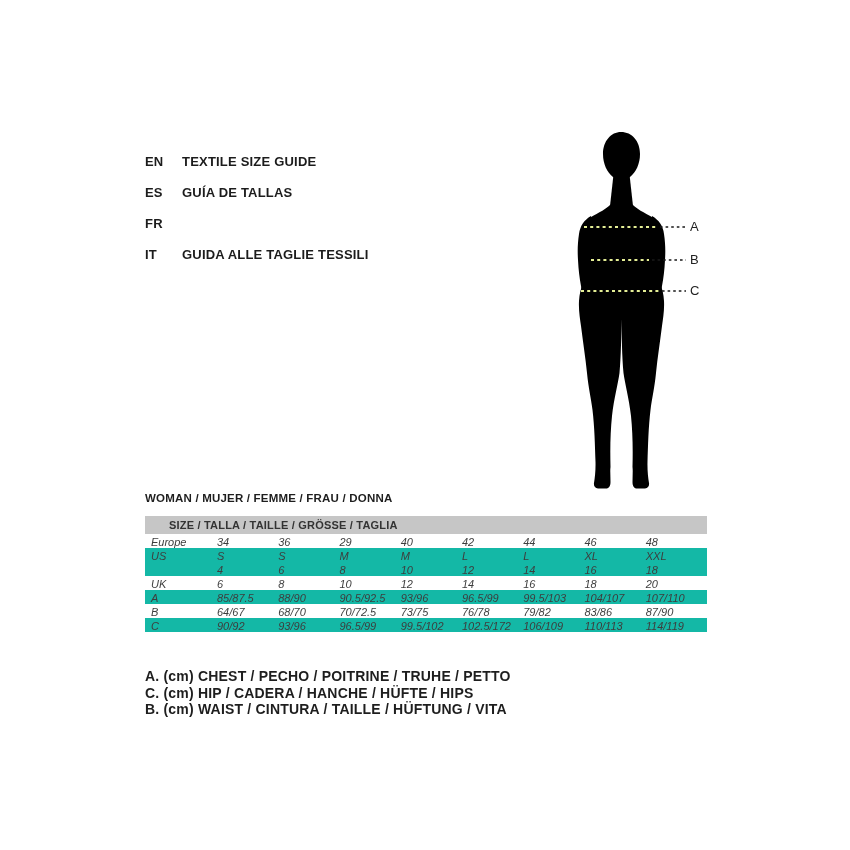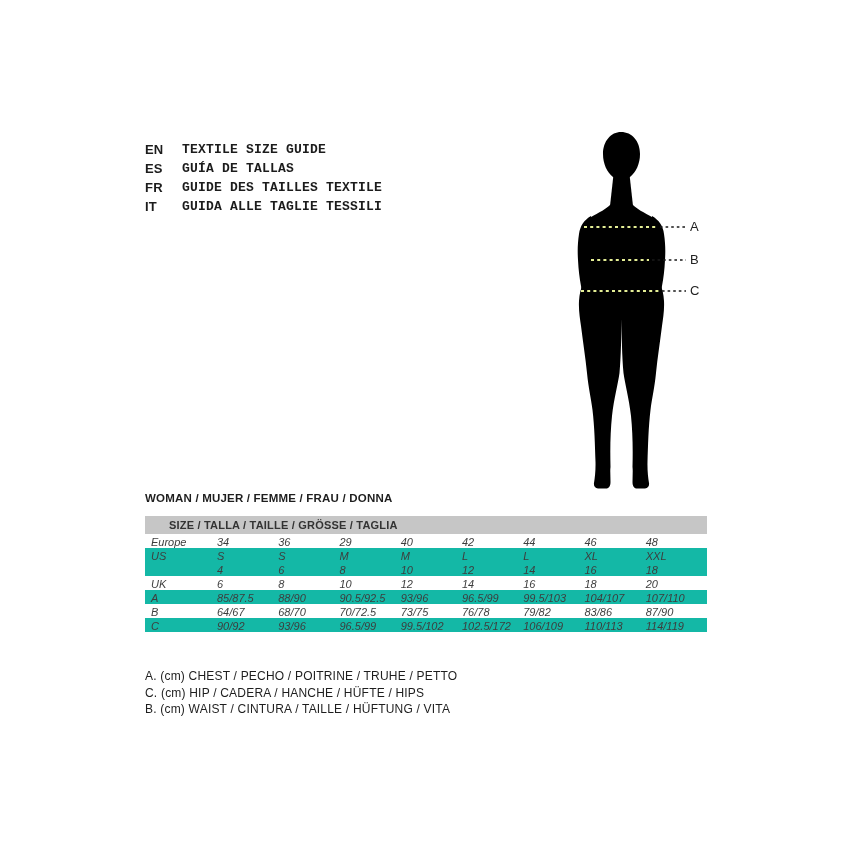--- a/index.html
+++ b/index.html
@@ -5,61 +5,60 @@
   html,body{margin:0;padding:0;}
   body{
     width:850px;height:850px;background:#ffffff;position:relative;
     font-family:"Liberation Sans","DejaVu Sans",sans-serif;
     -webkit-font-smoothing:antialiased;
   }
   .canvas{position:absolute;inset:0;background:#fff;}
 
   
   .lang-block{position:absolute;left:145px;top:140px;}
-  .lang-row{display:flex;line-height:19px;font-size:13px;font-weight:bold;color:#1c1c1c;letter-spacing:0.2px;}
+  .lang-row{display:flex;line-height:19px;font-size:13px;font-weight:bold;color:#1c1c1c;letter-spacing:0.2px;margin-top:12px;}
   .lang-code{width:37px;flex:0 0 37px;}
-  .lang-label{white-space:nowrap;font-family:Liberation Mono, monospace;}
+  .lang-label{white-space:nowrap;}
 
   
   .figure-wrap{position:absolute;left:560px;top:126px;width:160px;height:376px;}
   .figure-wrap svg{display:block;width:160px;height:376px;}
   .measure-label{font-family:"Liberation Sans","DejaVu Sans",sans-serif;font-size:13px;fill:#222222;}
 
   
   .gender-heading{position:absolute;left:145px;top:492px;font-size:11.5px;font-weight:bold;color:#1e1e1e;letter-spacing:0.2px;white-space:nowrap;}
 
   
   .size-table{position:absolute;left:145px;top:516px;width:562px;font-size:11px;color:#3d3d3d;}
   .thead{height:18px;line-height:18px;background:#c6c6c6;color:#333333;font-weight:bold;padding-left:24px;letter-spacing:0.2px;}
   .trow{display:flex;height:14px;line-height:16.7px;background:#ffffff;font-style:italic;}
   .trow.shaded{background:#14b8a6;}
   .tlabel{flex:0 0 66px;padding-left:6px;text-align:left;white-space:nowrap;}
   .tcell{flex:1 1 0;text-align:left;white-space:nowrap;}
 
   
   .notes{position:absolute;left:145px;top:668px;}
-  .note-line{font-size:12px;font-weight:normal;color:#1e1e1e;line-height:16.5px;letter-spacing:0.2px;white-space:nowrap;}
+  .note-line{font-size:14px;font-weight:bold;color:#1e1e1e;line-height:16.5px;letter-spacing:0.2px;white-space:nowrap;}
 </style>
 </head>
 <body>
 
 <div class="canvas">
 
   <div class="lang-block">
     <div class="lang-row">
       <span class="lang-code">EN</span>
       <span class="lang-label">TEXTILE SIZE GUIDE</span>
     </div>
     <div class="lang-row">
       <span class="lang-code">ES</span>
       <span class="lang-label">GUÍA DE TALLAS</span>
     </div>
     <div class="lang-row">
       <span class="lang-code">FR</span>
-      <span class="lang-label">GUIDE DES TAILLES TEXTILE</span>
     </div>
     <div class="lang-row">
       <span class="lang-code">IT</span>
       <span class="lang-label">GUIDA ALLE TAGLIE TESSILI</span>
     </div>
   </div>
 
   <div class="figure-wrap">
     <svg viewBox="0 0 160 376" xmlns="http://www.w3.org/2000/svg">
 

